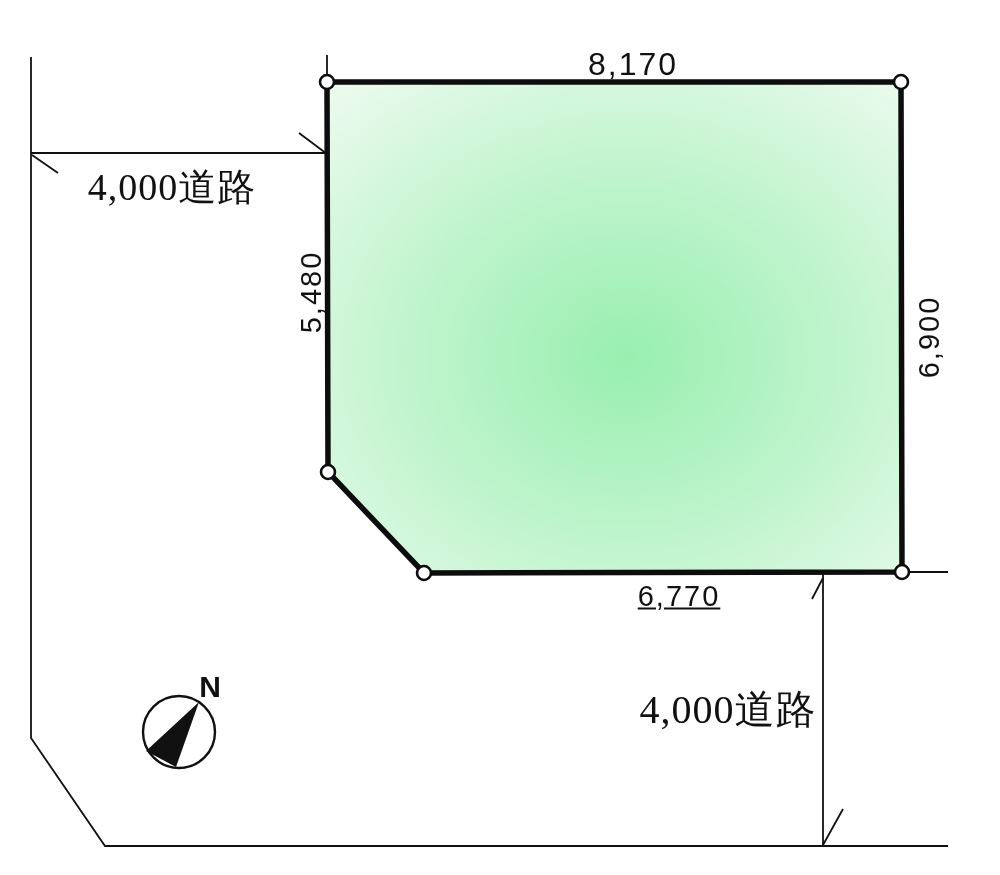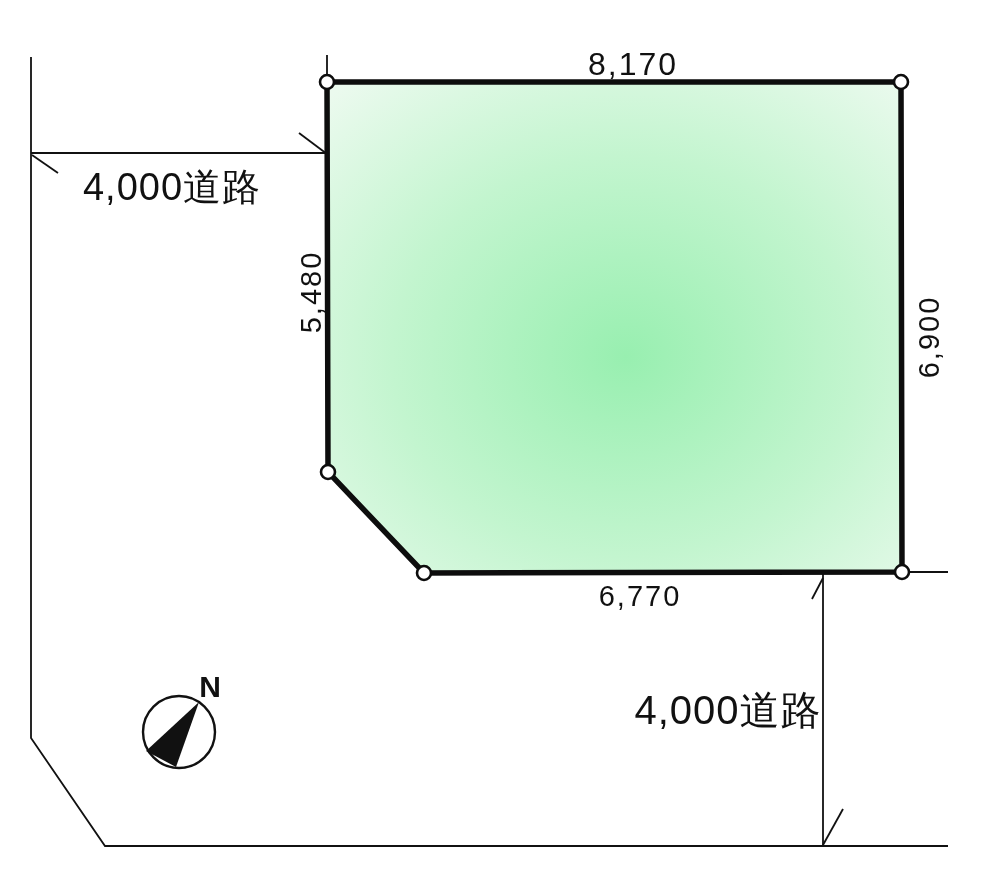--- a/index.html
+++ b/index.html
@@ -9,21 +9,21 @@
     overflow:hidden;
   }
   .canvas svg{position:absolute;left:0;top:0;}
   .label{
     position:absolute;transform:translate(-50%,-50%);
     white-space:nowrap;color:#111;line-height:1;
   }
   .label.rot{transform:translate(-50%,-50%) rotate(-90deg);}
   .dim{font-size:29px;letter-spacing:2px;}
   .dim-top{font-size:32px;}
-  .road{font-size:38px;letter-spacing:1px;}
+  .road{font-size:38px;letter-spacing:1px;font-family:Liberation Serif, serif;}
   .road-bottom{font-size:40px;}
   .north{font-size:30px;font-weight:bold;}
   .plot-label{
     position:absolute;left:617px;top:318px;transform:translate(-50%,-50%);
     text-align:center;font-weight:bold;color:#0d0d0d;
     -webkit-text-stroke:1.3px #0d0d0d;
   }
   .plot-label .ln{white-space:nowrap;line-height:69px;}
   .plot-label .ln1{font-size:50px;}
   .plot-label .ln2,.plot-label .ln3{font-size:48px;letter-spacing:3px;}
@@ -65,21 +65,21 @@
     <circle cx="179" cy="732" r="36" fill="none" stroke="#111" stroke-width="2.4"></circle>
     <polygon points="199,702 146,751 176,767" fill="#111"></polygon>
   </svg>
 
   <div class="label dim dim-top" style="left:633px;top:64px;">8,170</div>
 
   <div class="label dim rot" style="left:311px;top:292px;">5,480</div>
 
   <div class="label dim rot" style="left:929px;top:337px;">6,900</div>
 
-  <div class="label dim" style="left:640px;top:596px;">6,770</div>
+  <div class="label dim" style="left:679px;top:596px;text-decoration:underline;">6,770</div>
 
   <div class="label road" style="left:172px;top:187px;">4,000道路</div>
 
   <div class="label road road-bottom" style="left:728px;top:710px;">4,000道路</div>
 
   <div class="label north" style="left:210px;top:687px;">N</div>
 
 
 </div>
 

